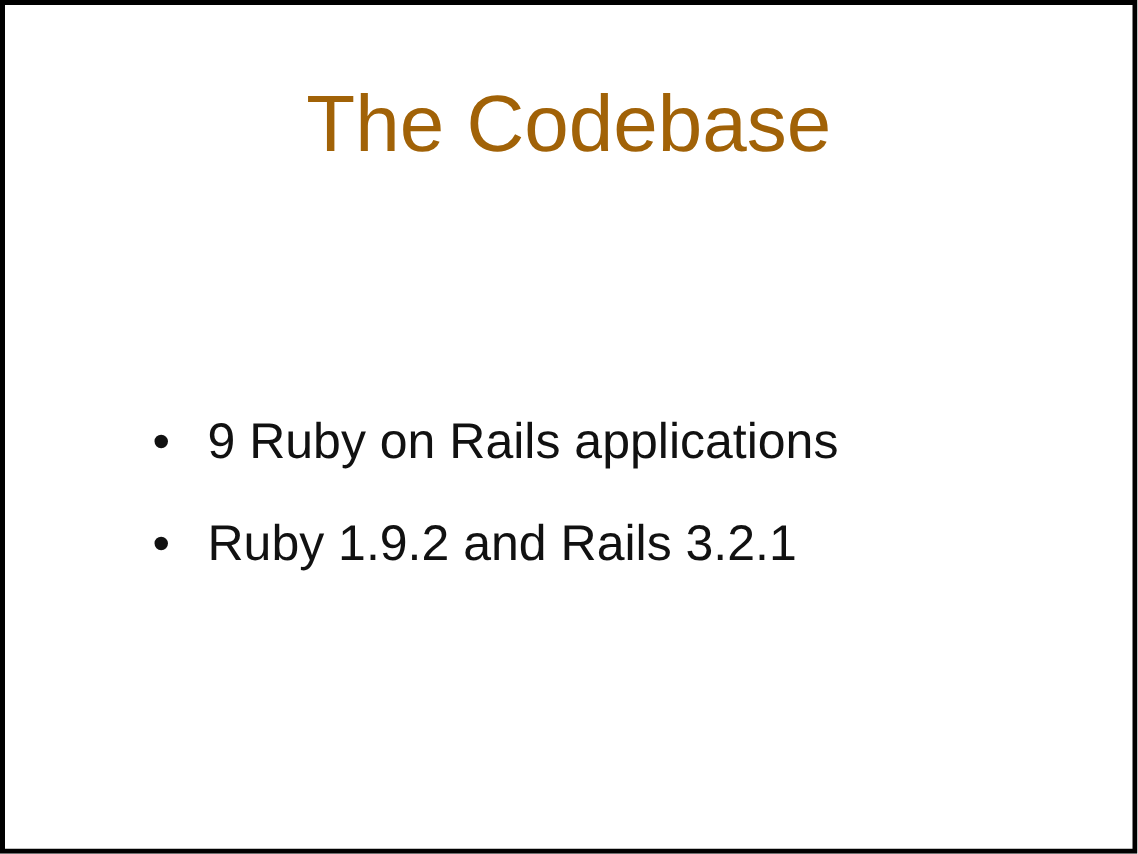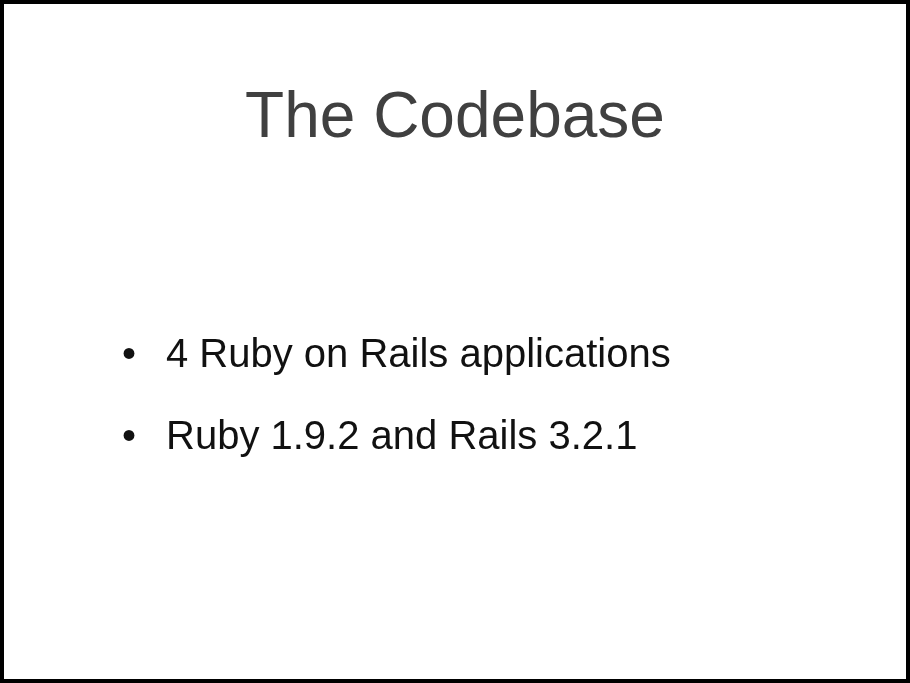--- a/index.html
+++ b/index.html
@@ -14,27 +14,27 @@
     box-sizing: border-box;
     width: 910px;
     height: 683px;
     border: 4px solid #000000;
     background: #ffffff;
     position: relative;
     overflow: hidden;
   }
   .slide-title {
     position: absolute;
-    top: 74px;
+    top: 58px;
     left: 0;
     width: 100%;
     text-align: center;
     font-size: 64px;
     font-weight: 400;
-    color: #404040;
+    color: #a16207;
     letter-spacing: 0px;
   }
   .bullet-list {
     position: absolute;
     top: 325px;
     left: 118px;
     right: 40px;
     list-style: none;
     margin: 0;
     padding: 0;
@@ -60,20 +60,20 @@
 </style>
 </head>
 <body>
 
 <div class="slide-frame">
   <div class="slide-title">The Codebase</div>
 
   <ul class="bullet-list">
     <li class="bullet-item">
       <span class="bullet-dot">•</span>
-      <span class="bullet-text">4 Ruby on Rails applications</span>
+      <span class="bullet-text">9 Ruby on Rails applications</span>
     </li>
     <li class="bullet-item">
       <span class="bullet-dot">•</span>
       <span class="bullet-text">Ruby 1.9.2 and Rails 3.2.1</span>
     </li>
   </ul>
 </div>
 
 </body></html>

